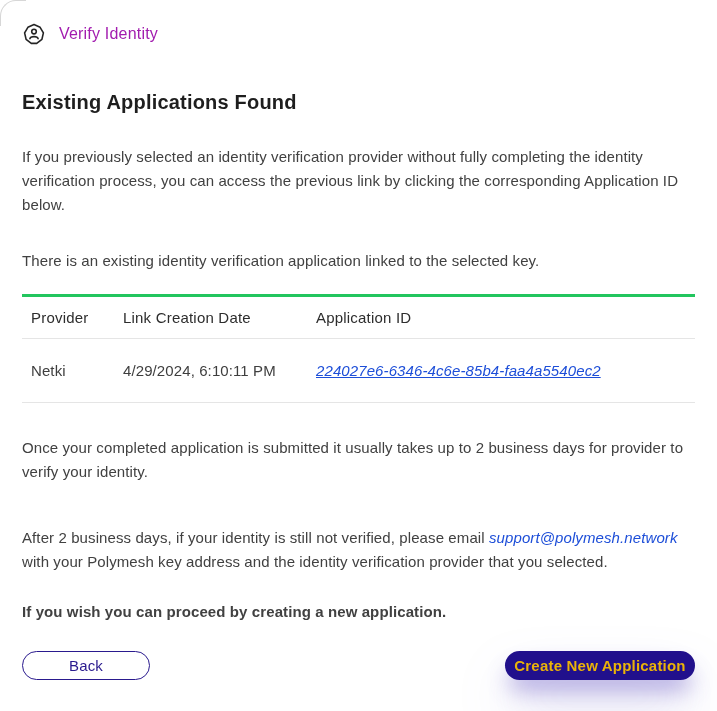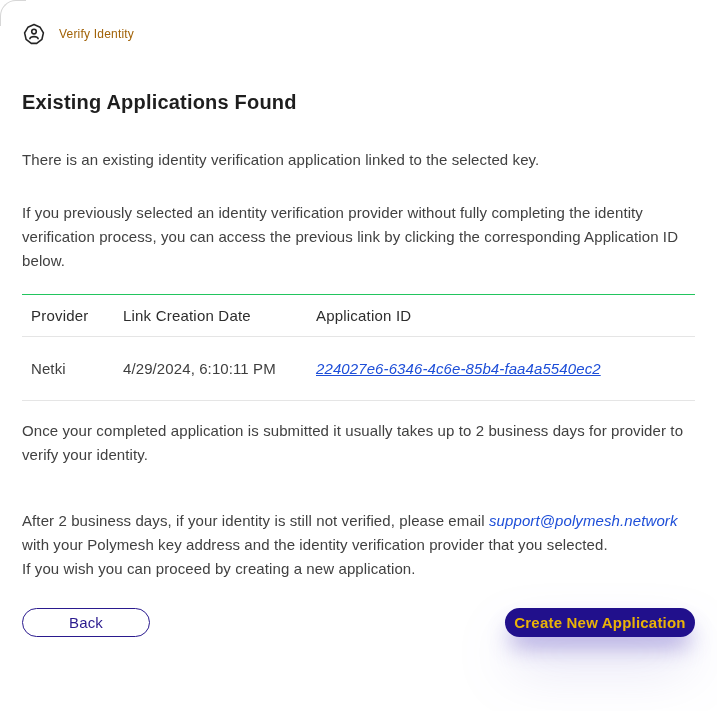--- a/index.html
+++ b/index.html
@@ -23,56 +23,56 @@
   .modal { padding: 22px 22px 0 22px; }
 
   .modal-header {
     display: flex;
     align-items: center;
     gap: 13px;
     height: 24px;
   }
   .badge-icon { width: 24px; height: 24px; display: block; color: #242424; }
   .modal-header .title {
-    font-size: 12px;
+    font-size: 16px;
     font-weight: 500;
-    color: #a16207;
+    color: #a21caf;
     letter-spacing: .2px;
   }
 
   h1.page-title {
     margin-top: 42px;
     font-size: 20px;
     line-height: 28px;
     font-weight: 700;
     color: #1e1e1e;
     letter-spacing: .2px;
   }
 
   p.body-text {
     font-size: 15px;
     line-height: 24px;
     color: #414141;
     letter-spacing: .1px;
   }
   .p-intro    { margin-top: 32px; }
   .p-previous { margin-top: 29px; }
-  .p-processing { margin-top: 18px; }
+  .p-processing { margin-top: 33px; }
   .p-support  { margin-top: 42px; }
-  .p-proceed  { font-weight: 400; color: #2c2c2c; }
+  .p-proceed  { margin-top: 26px; font-weight: 700; color: #2c2c2c; }
 
   a.pink-link { color: #1d4ed8; text-decoration: none; cursor: pointer; font-style: italic; }
   a.pink-link.underlined { text-decoration: underline; }
 
   table.apps-table {
     margin-top: 21px;
     width: 100%;
     border-collapse: collapse;
     table-layout: fixed;
-    border-top: 1px solid #22c55e;
+    border-top: 3px solid #22c55e;
     border-bottom: 1px solid #e5e5e5;
   }
   .apps-table th {
     text-align: left;
     font-size: 15px;
     font-weight: 500;
     color: #2d2d2d;
     padding: 12px 9px;
     border-bottom: 1px solid #e5e5e5;
     letter-spacing: .2px;
@@ -128,23 +128,23 @@
     <svg class="badge-icon" viewBox="0 0 24 24" fill="none" stroke="currentColor" stroke-width="1.6" stroke-linejoin="round" stroke-linecap="round">
       <polygon points="12,2.6 18.1,5.3 21.4,10.9 19.9,17.4 14.7,21.4 9.3,21.4 4.1,17.4 2.6,10.9 5.9,5.3"></polygon>
       <circle cx="12" cy="9.6" r="2.3"></circle>
       <path d="M7.9 16.6 C8.6 13.9 15.4 13.9 16.1 16.6"></path>
     </svg>
     <span class="title">Verify Identity</span>
   </div>
 
   <h1 class="page-title">Existing Applications Found</h1>
 
+  <p class="body-text p-previous">If you previously selected an identity verification provider without fully completing the identity verification process, you can access the previous link by clicking the corresponding Application ID below.</p>
+
   <p class="body-text p-intro">There is an existing identity verification application linked to the selected key.</p>
-
-  <p class="body-text p-previous">If you previously selected an identity verification provider without fully completing the identity verification process, you can access the previous link by clicking the corresponding Application ID below.</p>
 
   <table class="apps-table">
     <colgroup>
       <col class="col-provider">
       <col class="col-date">
       <col>
     </colgroup>
     <thead>
       <tr>
         <th>Provider</th>

